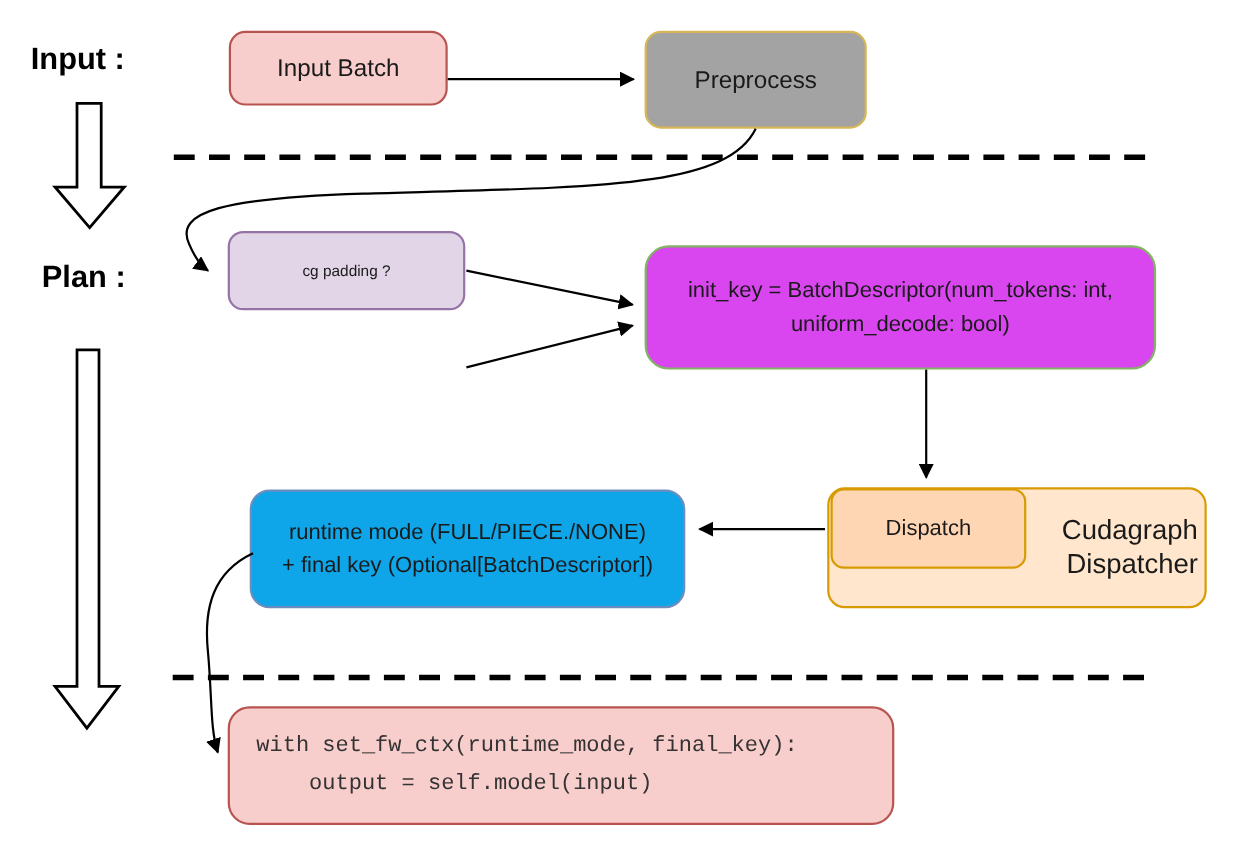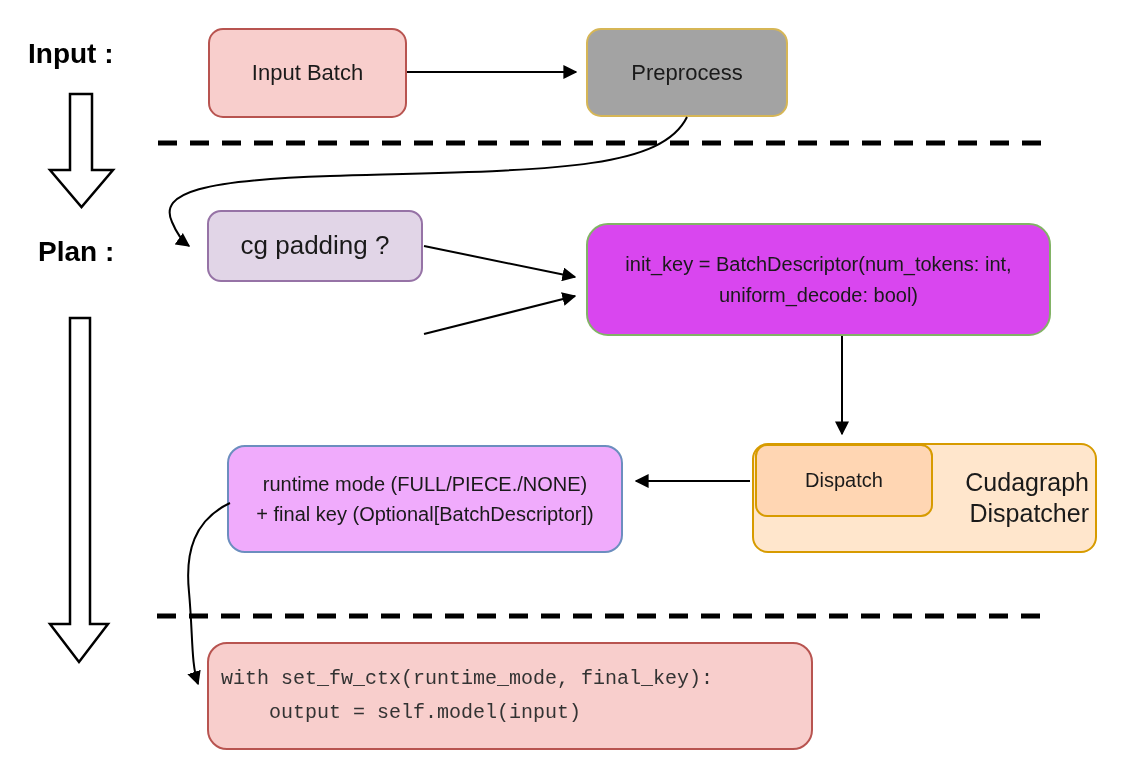--- a/index.html
+++ b/index.html
@@ -28,34 +28,34 @@
     font-weight:bold;
     font-size:28px;
     color:#000;
     white-space:nowrap;
   }
   
   .n-red   {background:#f8cecc;border-color:#b85450;}
   .n-yellow{background:#a3a3a3;border-color:#d6b656;}
   .n-purple{background:#e1d5e7;border-color:#9673a6;}
   .n-green {background:#d946ef;border-color:#82b366;}
-  .n-blue  {background:#f0abfc;border-color:#6c8ebf;}
+  .n-blue  {background:#0ea5e9;border-color:#6c8ebf;}
   .n-orange-light{background:#ffe6cc;border-color:#d79b00;}
   .n-orange-dark {background:#ffd6b3;border-color:#d79b00;}
 
-  #node-input-batch   {left:208px;top:28px;width:199px;height:90px;font-size:22px;}
+  #node-input-batch   {left:208px;top:28px;width:199px;height:68px;font-size:22px;}
   #node-preprocess    {left:586px;top:28px;width:202px;height:89px;font-size:22px;}
-  #node-cg-padding    {left:207px;top:210px;width:216px;height:72px;font-size:26px;border-radius:14px;}
+  #node-cg-padding    {left:207px;top:210px;width:216px;height:72px;font-size:14px;border-radius:14px;}
   #node-uniform-decode{left:207px;top:300px;width:216px;height:72px;font-size:22px;border-radius:14px;}
   #node-init-key      {left:586px;top:223px;width:465px;height:113px;font-size:20px;border-radius:22px;line-height:31px;}
   #node-cudagraph     {left:752px;top:443px;width:345px;height:110px;border-radius:16px;}
   #node-dispatch      {left:755px;top:444px;width:178px;height:73px;font-size:20px;border-radius:12px;z-index:4;}
   #node-runtime-mode  {left:227px;top:445px;width:396px;height:108px;font-size:20px;border-radius:18px;line-height:30px;}
   #node-execute-code  {left:207px;top:642px;width:606px;height:108px;border-radius:20px;
-                       justify-content:flex-start;text-align:left;padding-left:12px;
+                       justify-content:flex-start;text-align:left;padding-left:24px;
                        font-family:"Liberation Mono","DejaVu Sans Mono",monospace;
                        font-size:20px;line-height:34px;color:#333;}
   #node-execute-code .ml{white-space:pre;}
   #cudagraph-label{
     position:absolute;left:185px;right:6px;top:0;bottom:0;
     display:flex;align-items:center;justify-content:center;text-align:right;
     font-size:25px;line-height:31px;
   }
   #label-input  {left:28px;top:38px;}
   #label-plan   {left:38px;top:236px;}

